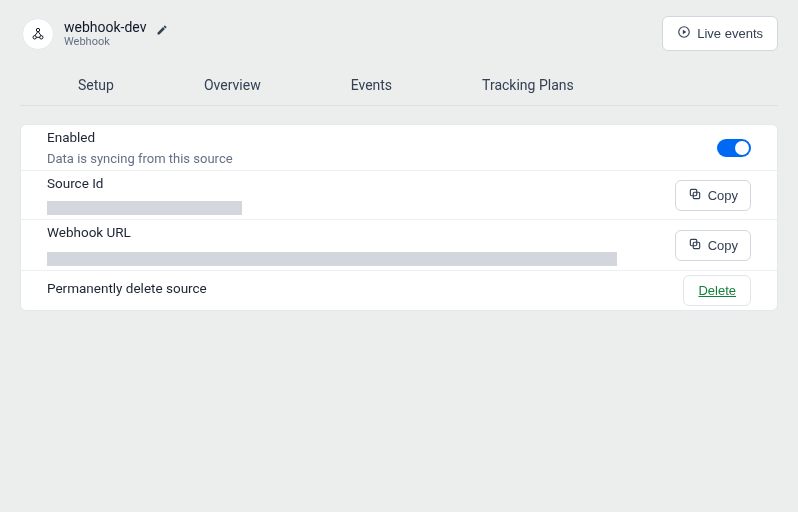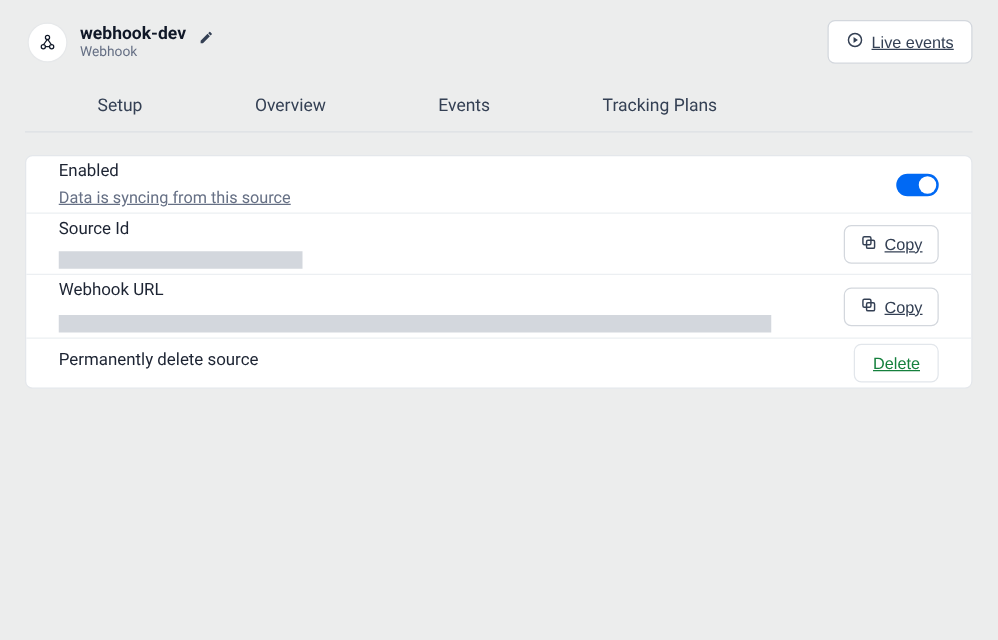--- a/index.html
+++ b/index.html
@@ -35,21 +35,21 @@
       display: flex;
       flex-direction: column;
     }
     .title-line {
       display: flex;
       align-items: center;
       gap: 10px;
     }
     .page-title {
       font-size: 14px;
-      font-weight: 700;
+      font-weight: 400;
       color: #101828;
     }
     .subtitle {
       font-size: 11px;
       color: #667085;
     }
     .pencil-icon {
       width: 12px;
       height: 12px;
       color: #475467;
@@ -60,21 +60,20 @@
       background: #fff;
       border: 1px solid #d3d7dd;
       border-radius: 6px;
       padding: 7px 12px;
       font-size: 13px;
       color: #344054;
       display: inline-flex;
       align-items: center;
       gap: 6px;
       cursor: pointer;
-      text-decoration: underline;
     }
     .btn-live-events {
       padding: 8px 14px;
     }
     .btn svg { width: 14px; height: 14px; }
 
     .tabs {
       display: flex;
       gap: 46px;
       padding: 0 14px;
@@ -123,21 +122,20 @@
     }
     .section-label {
       font-size: 13.5px;
       color: #1d2433;
       font-weight: 400;
       margin-bottom: 6px;
     }
     .section-sub {
       font-size: 13px;
       color: #667085;
-      text-decoration: underline;
     }
 
     .toggle {
       width: 34px;
       height: 18px;
       background: #0069f4;
       border-radius: 10px;
       position: relative;
       cursor: pointer;
     }

